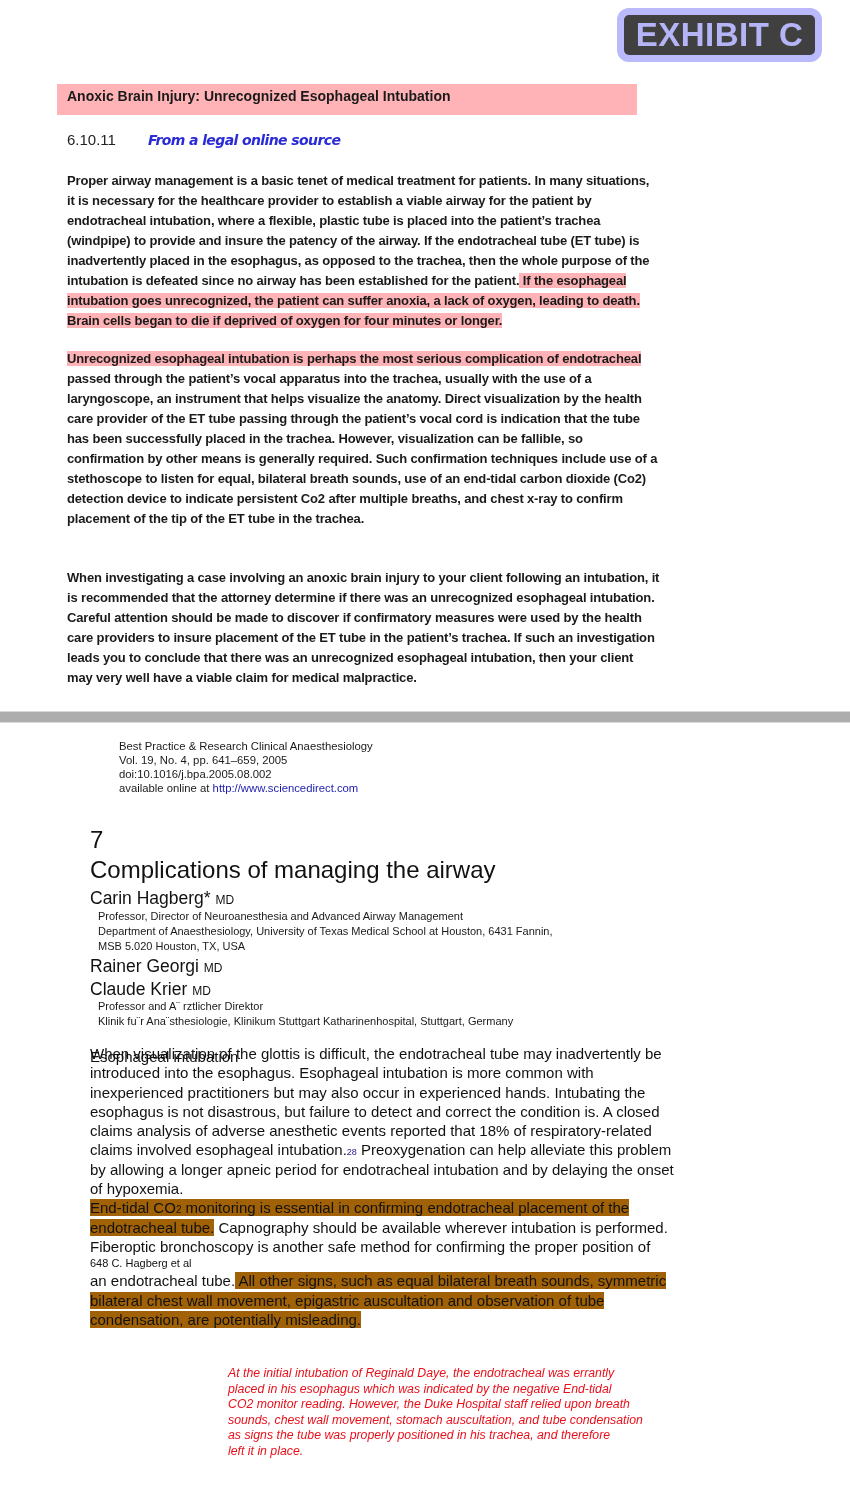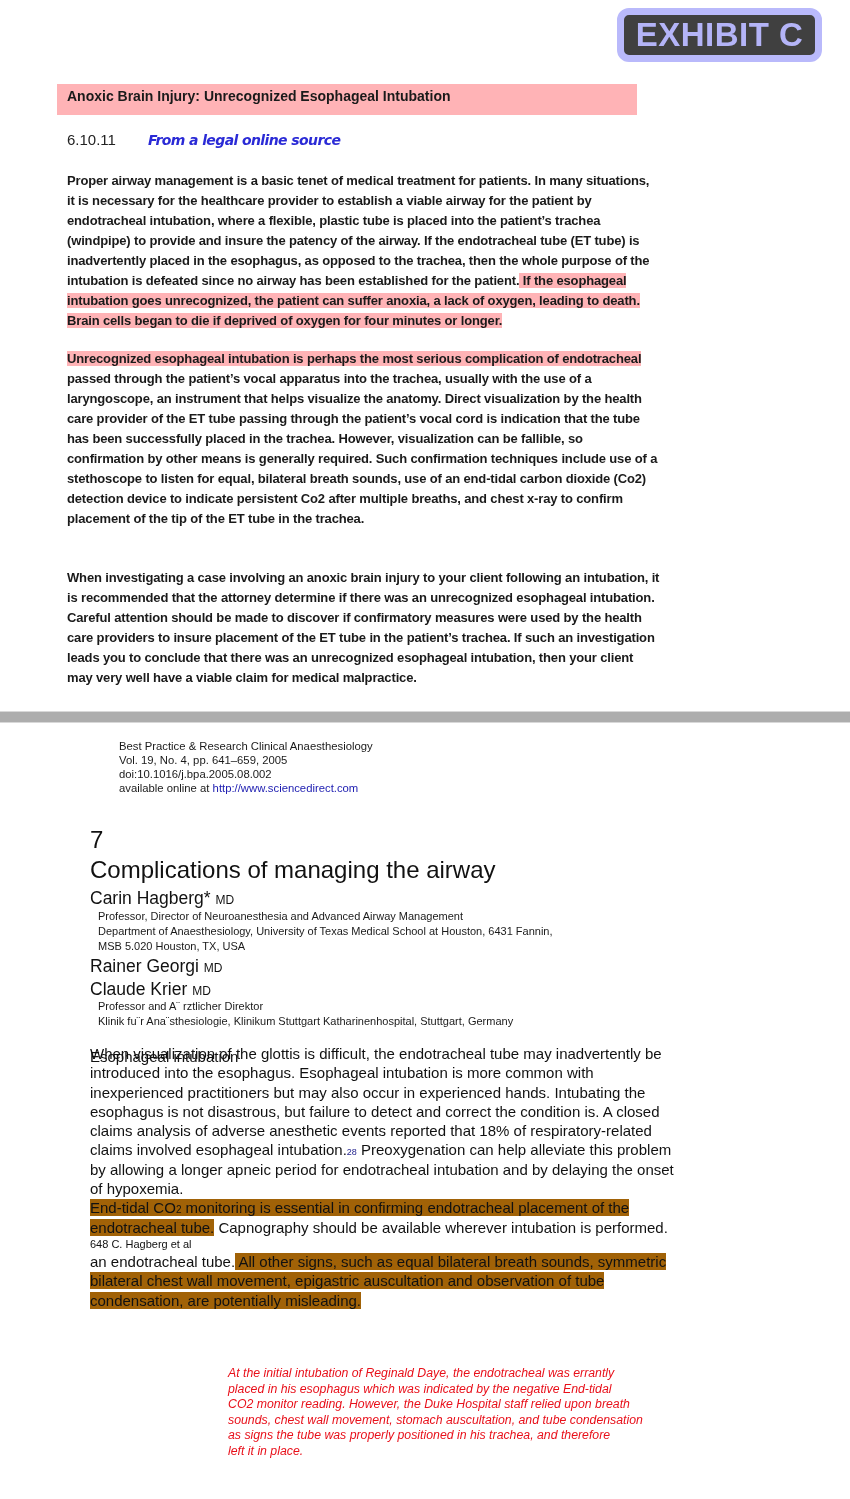--- a/index.html
+++ b/index.html
@@ -127,20 +127,21 @@
   <span class="ln">When visualization of the glottis is difficult, the endotracheal tube may inadvertently be</span>
   <span class="ln">introduced into the esophagus. Esophageal intubation is more common with</span>
   <span class="ln">inexperienced practitioners but may also occur in experienced hands. Intubating the</span>
   <span class="ln">esophagus is not disastrous, but failure to detect and correct the condition is. A closed</span>
   <span class="ln">claims analysis of adverse anesthetic events reported that 18% of respiratory-related</span>
   <span class="ln"><span>claims involved esophageal intubation.</span><span class="ref">28</span><span> Preoxygenation can help alleviate this problem</span></span>
   <span class="ln">by allowing a longer apneic period for endotracheal intubation and by delaying the onset</span>
   <span class="ln">of hypoxemia.</span>
   <span class="ln"><span class="hl2"><span>End-tidal CO</span><span class="sub">2</span><span> monitoring is essential in confirming endotracheal placement of the</span></span></span>
   <span class="ln"><span class="hl2">endotracheal tube.</span><span> Capnography should be available wherever intubation is performed.</span></span>
+  <span class="ln">Fiberoptic bronchoscopy is another safe method for confirming the proper position of</span>
   <span class="ln runhead">648 C. Hagberg et al</span>
   <span class="ln"><span>an endotracheal tube.</span><span class="hl2"> All other signs, such as equal bilateral breath sounds, symmetric</span></span>
   <span class="ln"><span class="hl2">bilateral chest wall movement, epigastric auscultation and observation of tube</span></span>
   <span class="ln"><span class="hl2">condensation, are potentially misleading.</span></span>
 </div>
 
 <div class="note">
   <span class="ln">At the initial intubation of Reginald Daye, the endotracheal was errantly</span>
   <span class="ln">placed in his esophagus which was indicated by the negative End-tidal</span>
   <span class="ln">CO2 monitor reading.  However, the Duke Hospital staff relied upon breath</span>

